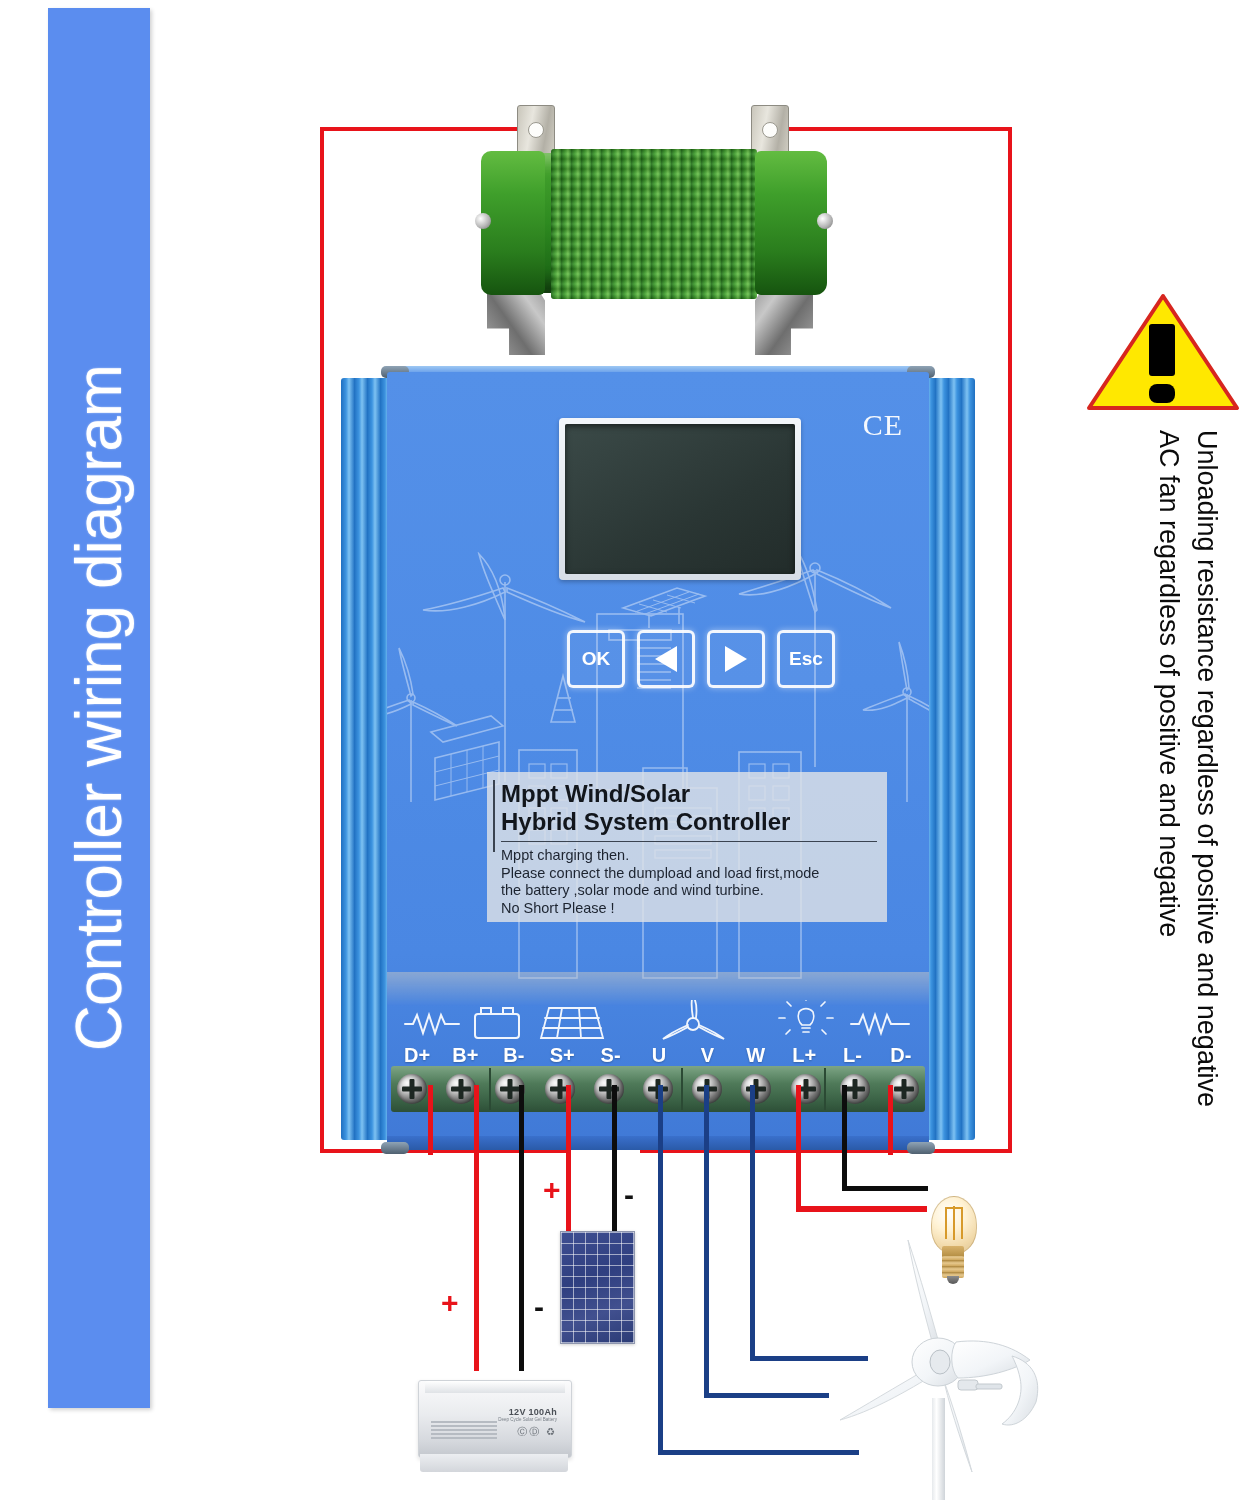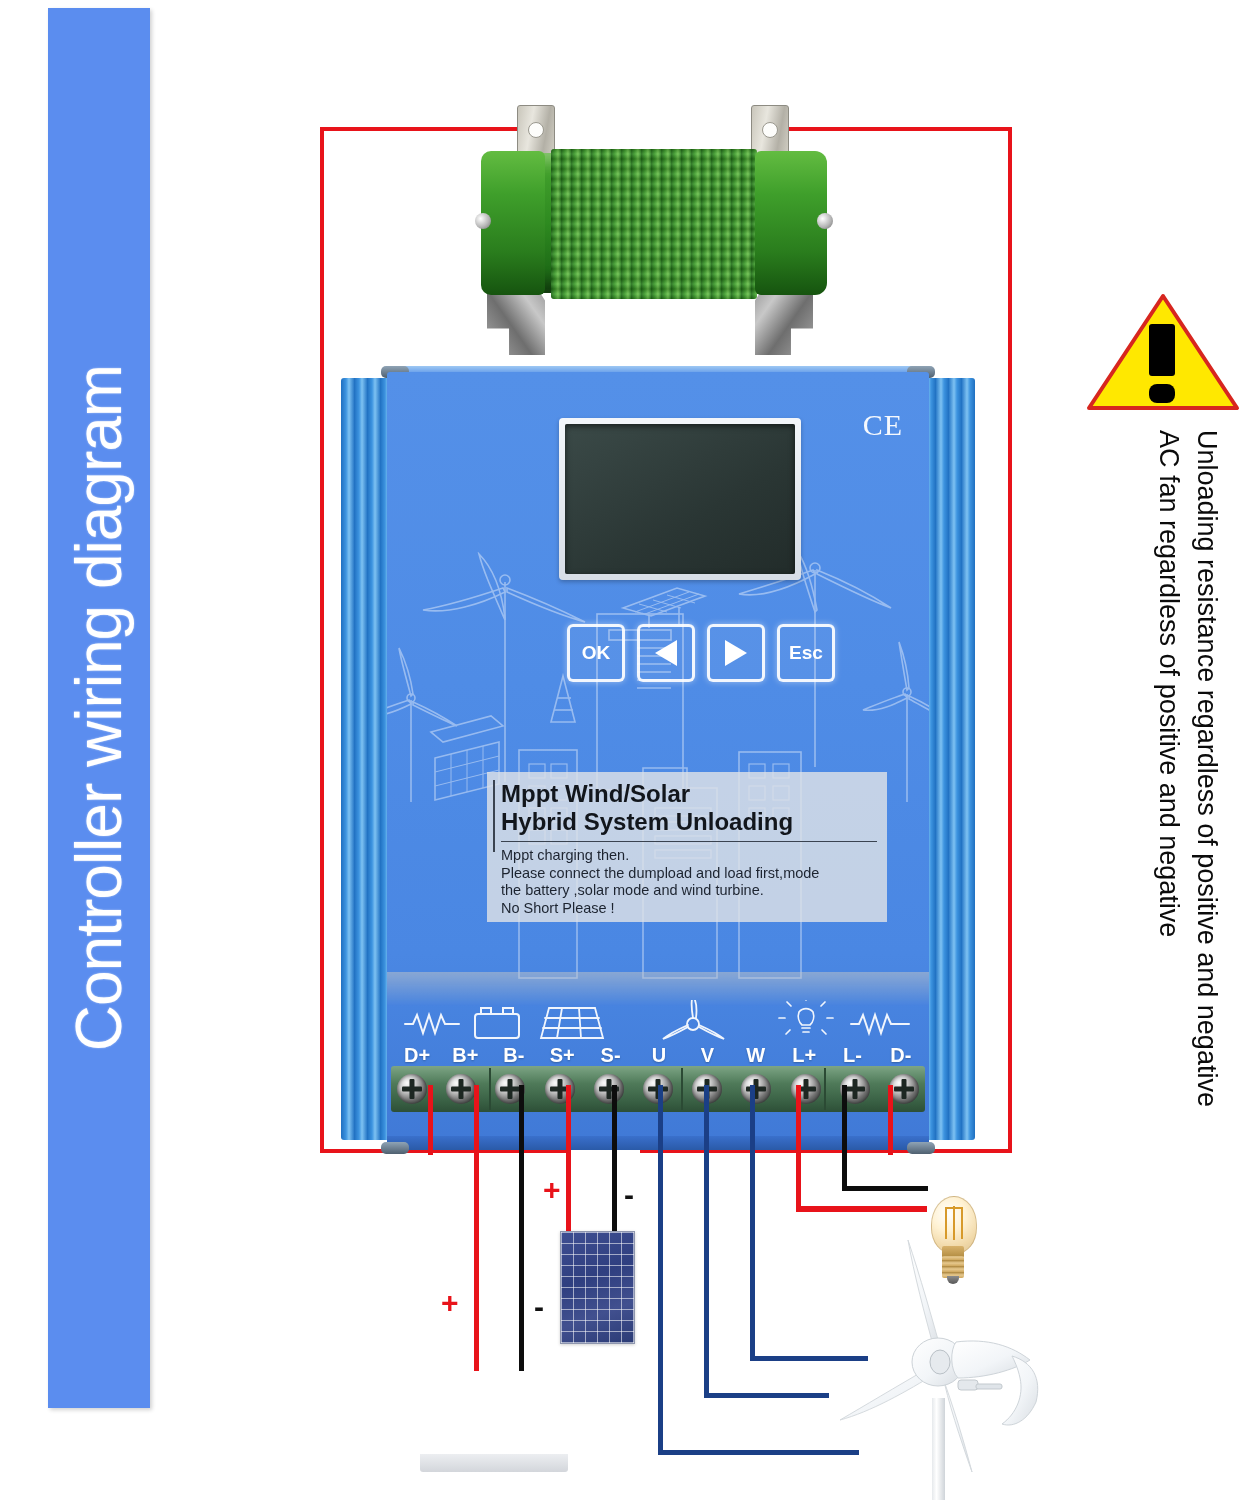--- a/index.html
+++ b/index.html
@@ -89,21 +89,21 @@
 
   
   #lcd-frame{position:absolute;left:172px;top:46px;width:230px;height:150px;
      background:linear-gradient(180deg,#f3f6fa,#d7dde6);border-radius:4px;padding:6px;
      box-shadow:0 2px 4px rgba(0,0,0,.25);}
   #lcd-screen{width:100%;height:100%;background:linear-gradient(150deg,#3b4a48,#2a3634 60%,#222c2a);
      border-radius:2px;box-shadow:inset 0 2px 6px rgba(0,0,0,.6);}
 
   
   #keypad{position:absolute;left:180px;top:258px;width:268px;height:52px;display:flex;
-     justify-content:space-between;align-items:flex-end;}
+     justify-content:space-between;align-items:flex-start;}
   .key{width:52px;height:52px;border:3px solid rgba(255,255,255,.92);border-radius:6px;
      display:flex;align-items:center;justify-content:center;color:#ffffff;
      font-size:19px;font-weight:700;background:rgba(255,255,255,.05);
      box-shadow:0 0 6px rgba(255,255,255,.45);}
   .key .tri{width:0;height:0;}
   .tri-left{border-top:13px solid transparent;border-bottom:13px solid transparent;border-right:22px solid #fff;}
   .tri-right{border-top:13px solid transparent;border-bottom:13px solid transparent;border-left:22px solid #fff;}
 
   
   #label{position:absolute;left:100px;top:400px;width:400px;height:150px;
@@ -345,21 +345,21 @@
         </div>
       <div class="key">
           <span class="tri tri-right"></span>
         </div>
       <div class="key">Esc</div>
     </div>
 
     <div id="label">
       <div class="bar"></div>
       <h1>Mppt Wind/Solar</h1>
-      <h1>Hybrid System Unloading</h1>
+      <h1>Hybrid System Controller</h1>
       <div class="rule"></div>
       <p>Mppt charging then.</p>
       <p>Please connect the dumpload and load first,mode</p>
       <p>the battery ,solar mode and wind turbine.</p>
       <p>No Short Please !</p>
     </div>
 
     <svg id="icon-row" viewBox="0 0 520 40">
       <g stroke="#ffffff" fill="none" stroke-width="2" opacity="0.92" stroke-linecap="round">
 
@@ -479,20 +479,35 @@
 <div class="w wk" style="left:842px;top:1186px;width:86px;height:5px;"></div>
 
 <div class="sign plus" style="left:441px;top:1288px;">+</div>
 <div class="sign minus" style="left:534px;top:1292px;">-</div>
 <div class="sign plus" style="left:543px;top:1175px;">+</div>
 <div class="sign minus" style="left:624px;top:1180px;">-</div>
 
 <div id="solar"></div>
 
 <div id="battery">
+  <div id="bat-body">
+    <div id="bat-top"></div>
+    <div id="bat-label">
+      <div class="m">12V 100Ah</div>
+      <div class="s">Deep Cycle Solar Gel Battery</div>
+    </div>
+    <div id="bat-fine">
+      <div></div>
+        <div></div>
+        <div></div>
+        <div></div>
+        <div></div>
+    </div>
+    <div id="bat-certs">ⒸⒹ ♻</div>
+  </div>
   <div id="bat-base"></div>
 </div>
 
 <div id="bulb">
   <div id="bulb-glass">
     <div class="fil" style="left:13px;top:12px;width:2px;height:30px;"></div>
     <div class="fil" style="left:21px;top:9px;width:2px;height:34px;"></div>
     <div class="fil" style="left:29px;top:12px;width:2px;height:30px;"></div>
     <div class="fil" style="left:13px;top:10px;width:18px;height:2px;"></div>
   </div>

